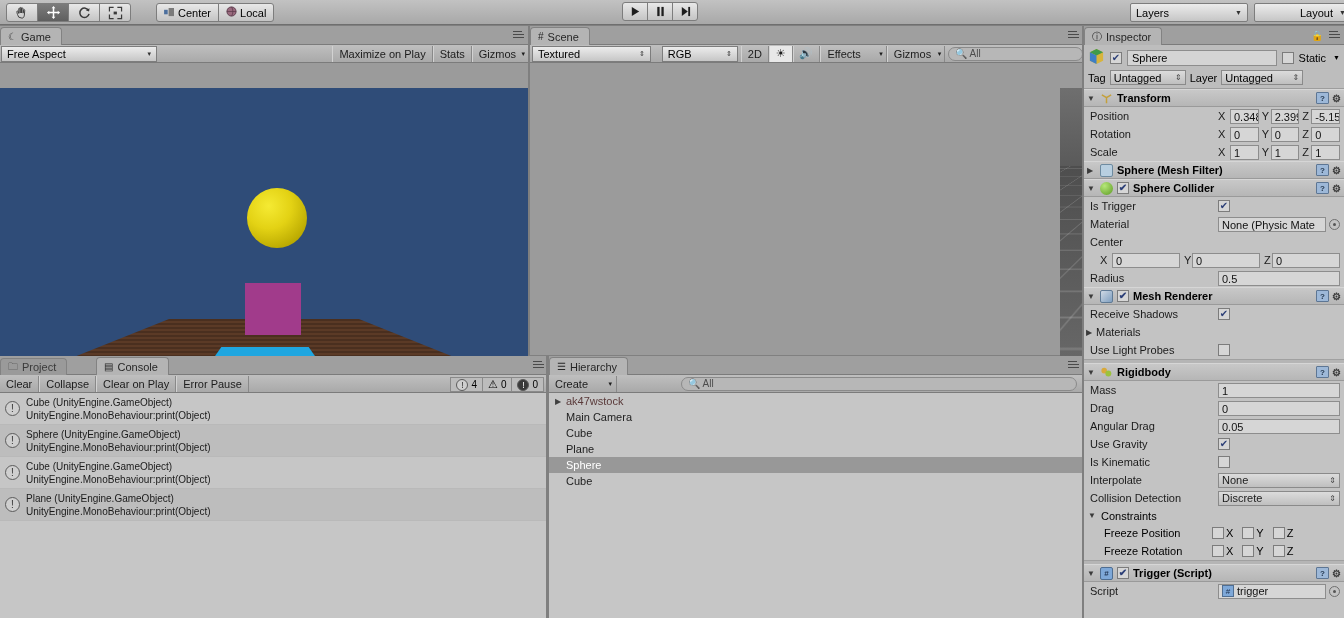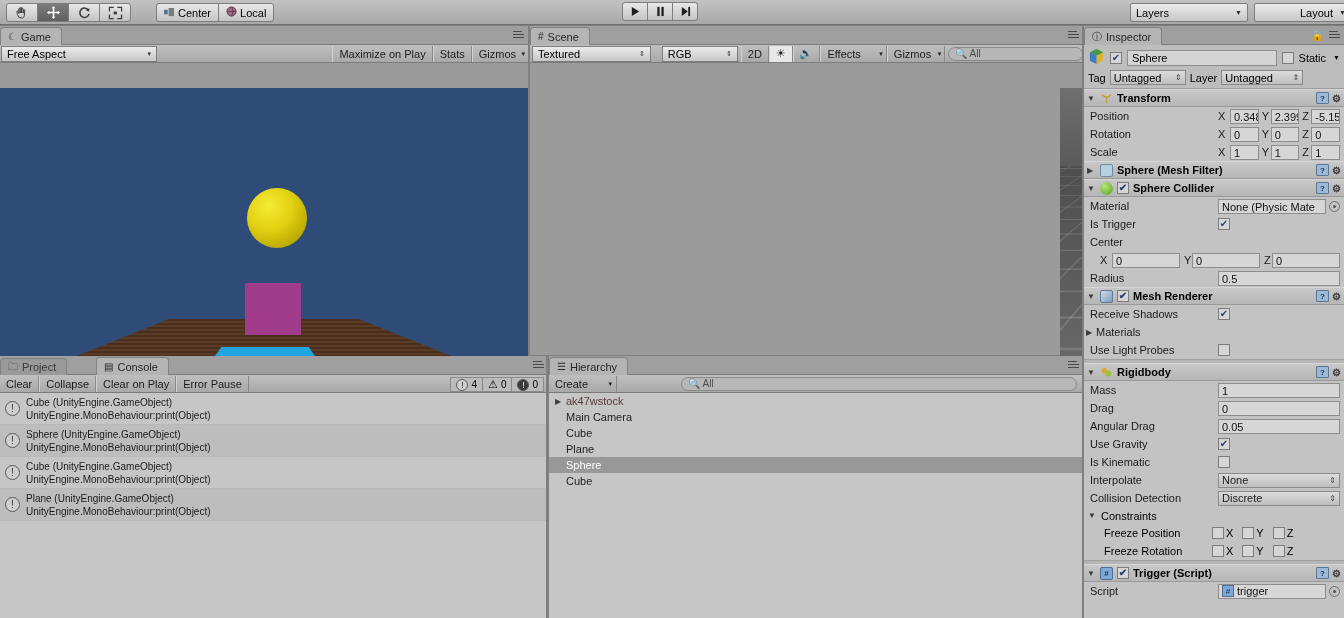--- a/index.html
+++ b/index.html
@@ -534,29 +534,29 @@
         <span class="fold">▼</span>
         <span class="comp-ico" style="border-radius:50%; background:radial-gradient(circle at 35% 30%,#b6e77a,#5d9b23);"></span>
         <span class="cb on"></span>
         <span>Sphere Collider</span>
         <span class="comp-right">
           <span class="bookico">?</span>
           <span class="gearico">⚙</span>
         </span>
       </div>
       <div class="prow">
+        <span class="plabel">Is Trigger</span>
+        <span class="cb on"></span>
+      </div>
+      <div class="prow">
         <span class="plabel">Material</span>
         <span class="objfield">
           <span class="fld">None (Physic Mate</span>
           <span class="circ"></span>
         </span>
-      </div>
-      <div class="prow">
-        <span class="plabel">Is Trigger</span>
-        <span class="cb on"></span>
       </div>
       <div class="prow">
         <span class="plabel">Center</span>
       </div>
       <div class="prow" style="padding-left:16px;">
         <span class="axlbl">X</span>
         <span class="fld">0</span>
         <span class="axlbl" style="padding-left:4px;">Y</span>
         <span class="fld">0</span>
         <span class="axlbl" style="padding-left:4px;">Z</span>

